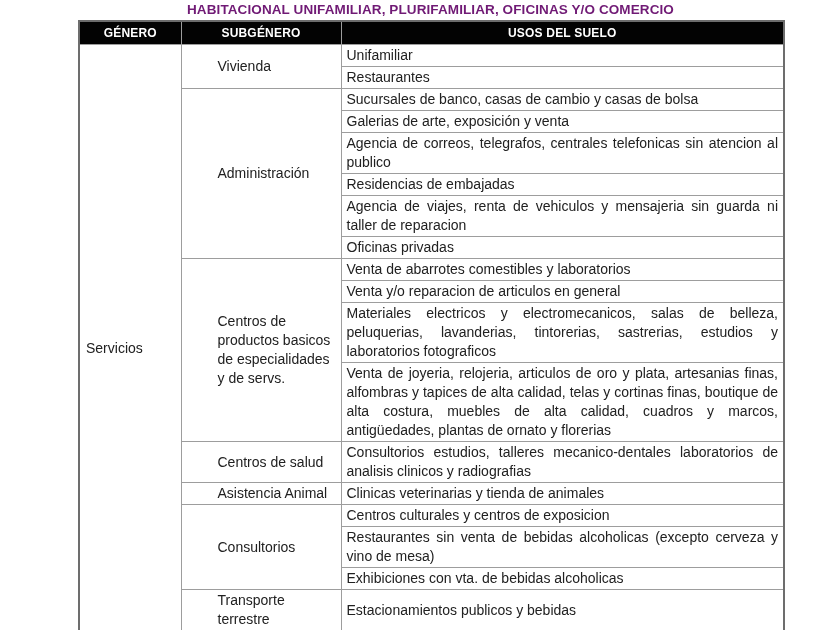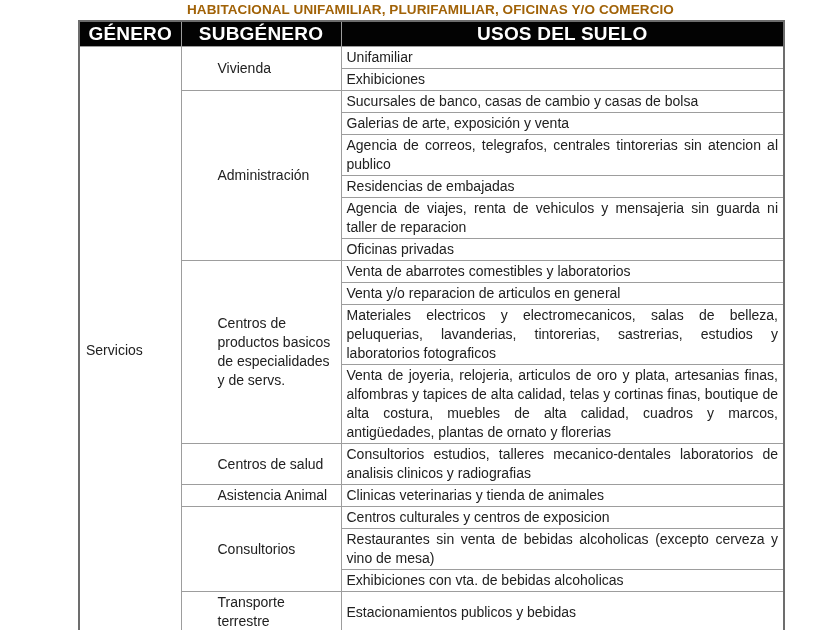--- a/index.html
+++ b/index.html
@@ -19,21 +19,21 @@
     position: absolute;
     left: 78px;
     top: 2px;
     width: 705px;
   }
   .table-title {
     width: 100%;
     text-align: center;
     font-size: 13.5px;
     font-weight: bold;
-    color: #a16207;
+    color: #701a75;
     letter-spacing: 0.1px;
     margin-bottom: 3px;
     white-space: nowrap;
   }
   table.main-table {
     border-collapse: collapse;
     table-layout: fixed;
     width: 705px;
     border: 2px solid #6d6d6d;
     border-bottom: 2px solid #4a4a4a;
@@ -41,21 +41,21 @@
   .col-genero   { width: 102px; }
   .col-subgen   { width: 160px; }
   .col-usos     { width: 443px; }
 
   th, td {
     border: 1px solid #9d9d9d;
   }
   thead th {
     background: #030303;
     color: #ffffff;
-    font-size: 19px;
+    font-size: 12px;
     font-weight: bold;
     text-align: center;
     height: 20px;
     padding: 1px 2px;
     letter-spacing: 0.2px;
   }
   tbody td {
     font-size: 14px;
     line-height: 19px;
     color: #212121;
@@ -100,31 +100,31 @@
         </tr>
       </thead>
       <tbody>
 
       <tr class="group-start">
             <td rowspan="19" class="genero-cell">Servicios</td>
             <td rowspan="2" class="subgenero-cell">Vivienda</td>
             <td class="uso-cell">Unifamiliar</td>
           </tr>
           <tr>
-            <td class="uso-cell">Exhibiciones</td>
+            <td class="uso-cell">Restaurantes</td>
           </tr>
           <tr class="group-start">
             <td rowspan="6" class="subgenero-cell">Administración</td>
             <td class="uso-cell">Sucursales de banco, casas de cambio y casas de bolsa</td>
           </tr>
           <tr>
             <td class="uso-cell">Galerias de arte, exposición y venta</td>
           </tr>
           <tr>
-            <td class="uso-cell">Agencia de correos, telegrafos, centrales tintorerias sin atencion al publico</td>
+            <td class="uso-cell">Agencia de correos, telegrafos, centrales telefonicas sin atencion al publico</td>
           </tr>
           <tr>
             <td class="uso-cell">Residencias de embajadas</td>
           </tr>
           <tr>
             <td class="uso-cell">Agencia de viajes, renta de vehiculos y mensajeria sin guarda ni taller de reparacion</td>
           </tr>
           <tr>
             <td class="uso-cell">Oficinas privadas</td>
           </tr>

